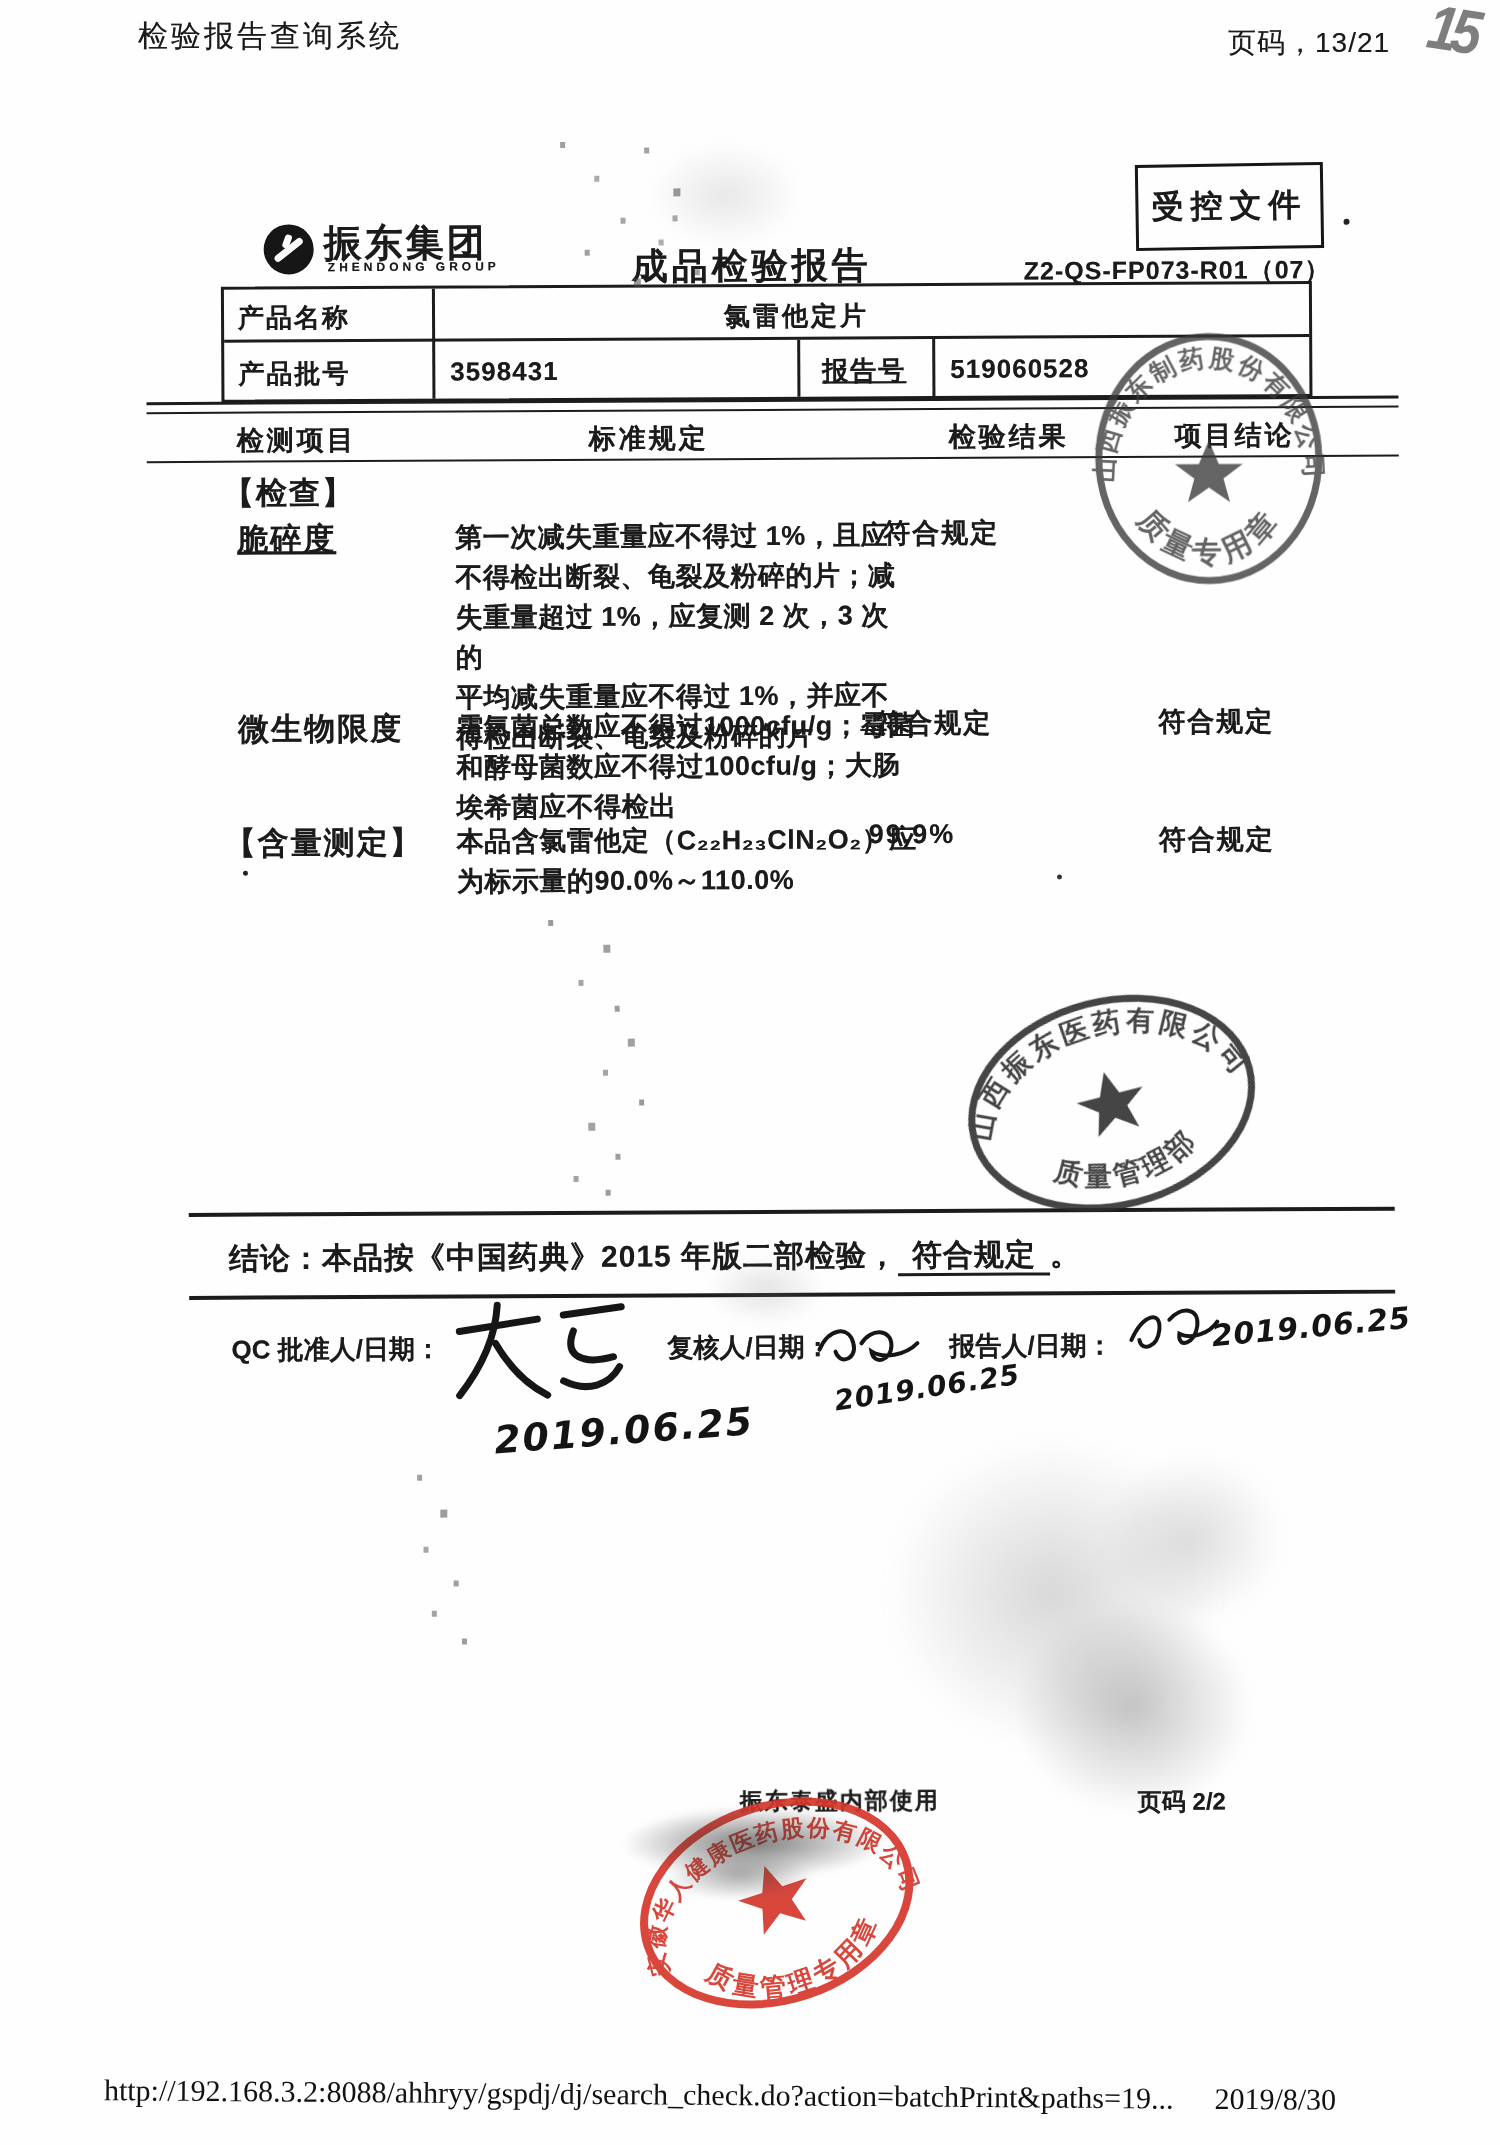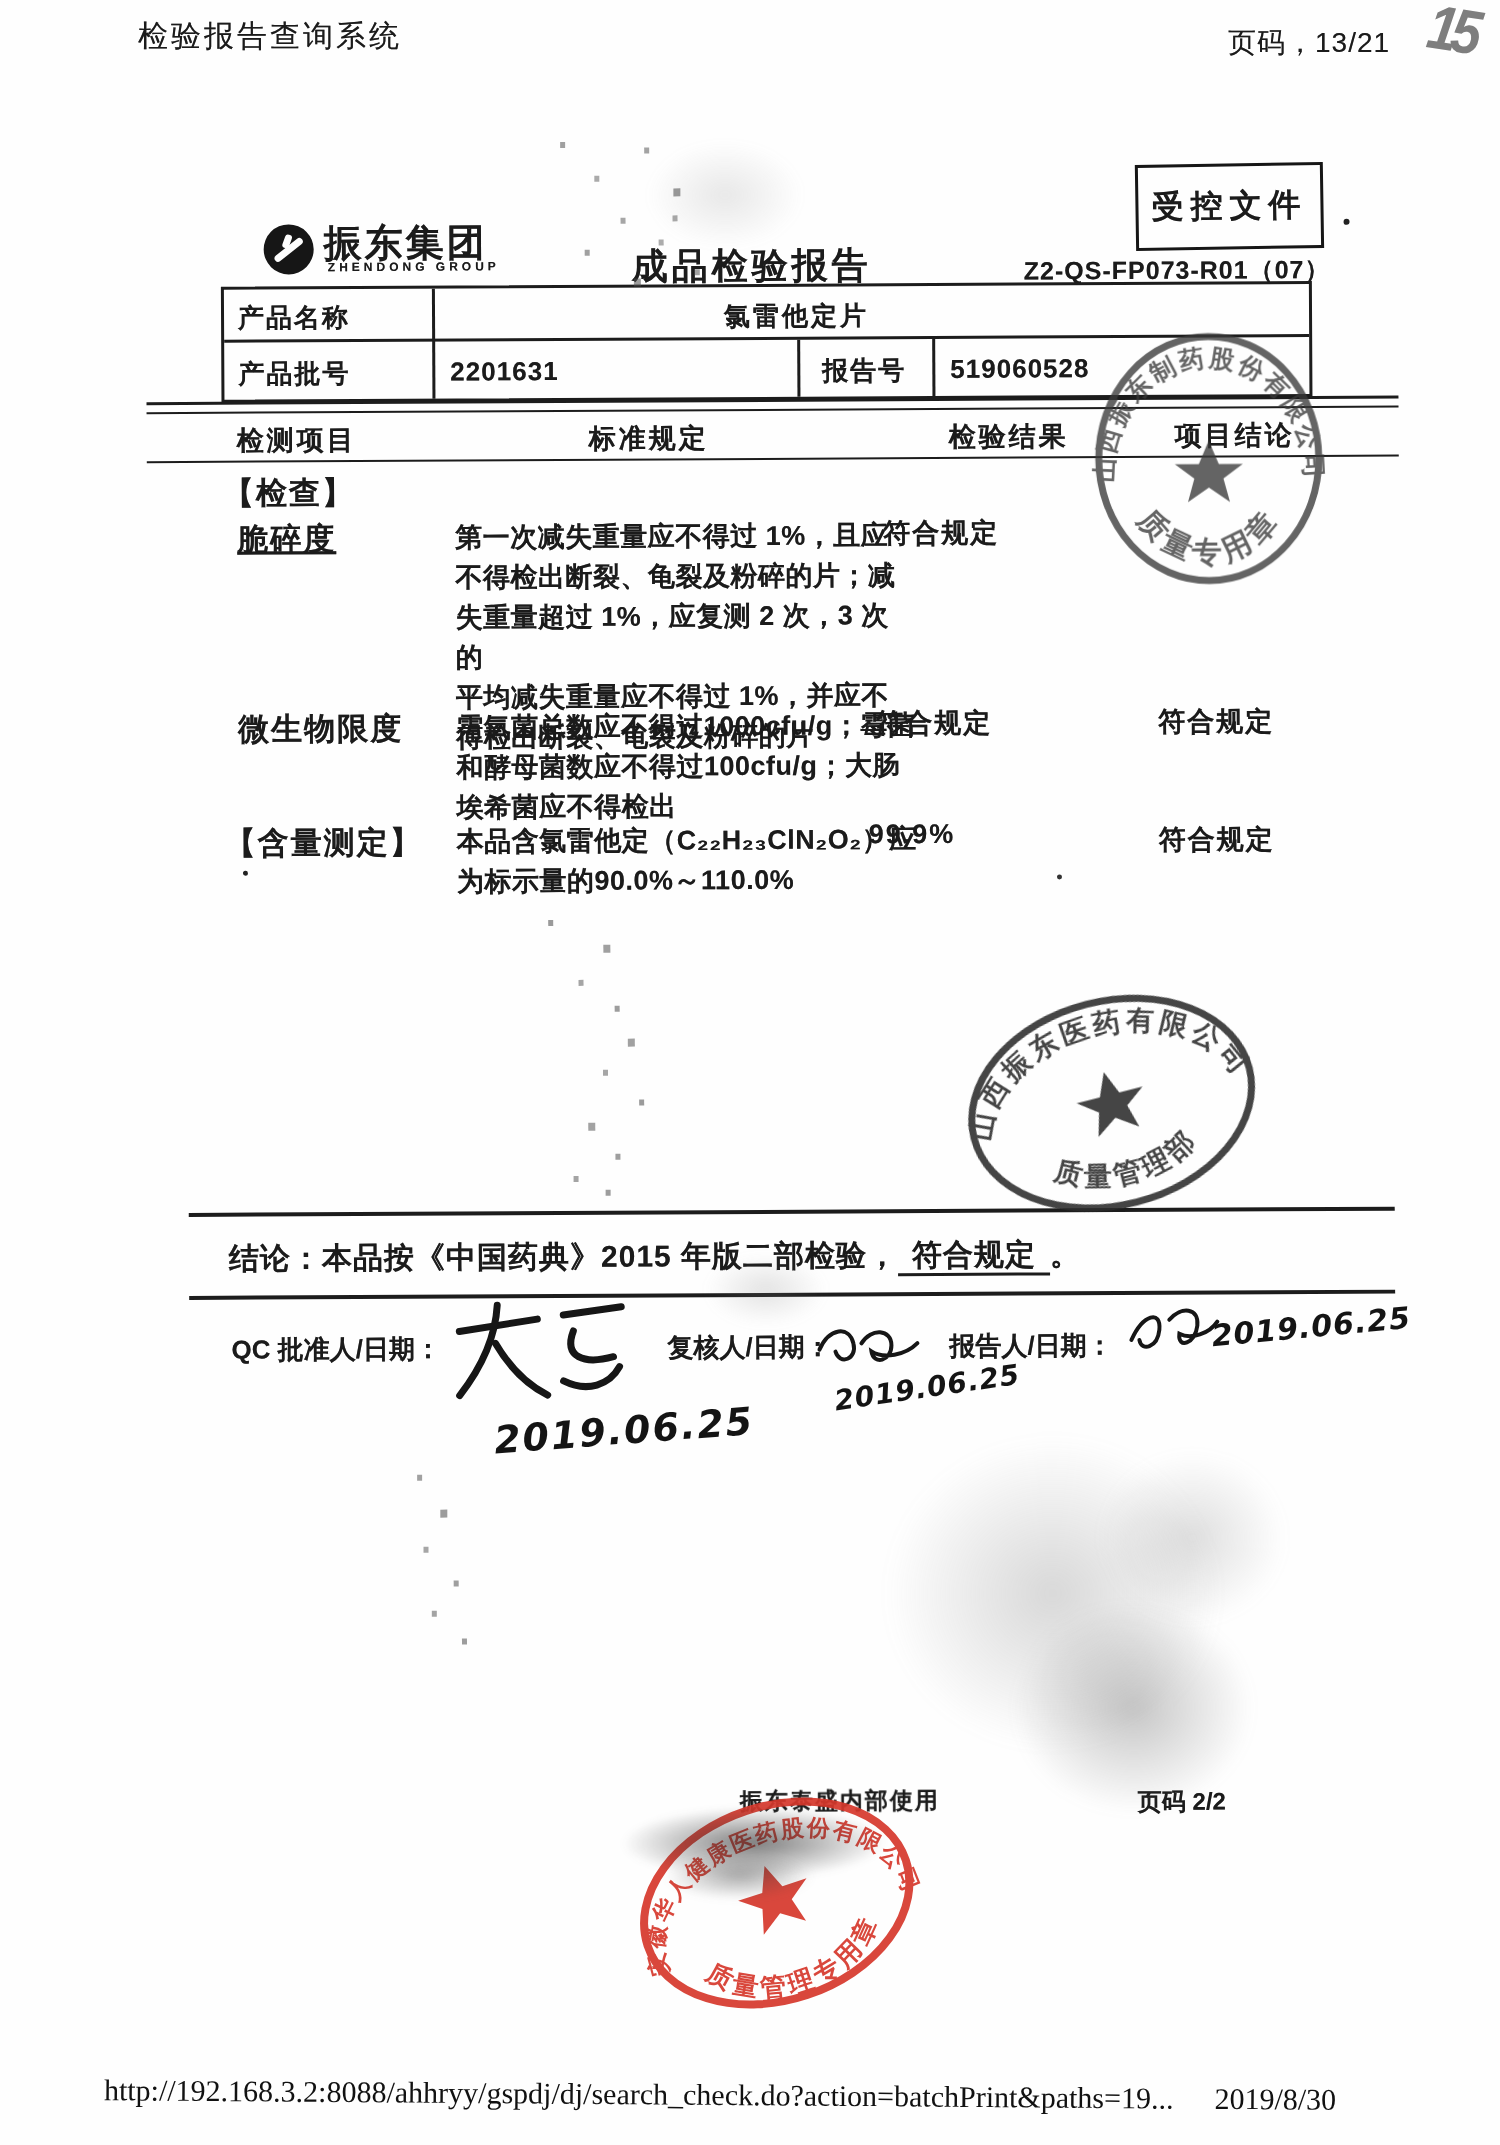--- a/index.html
+++ b/index.html
@@ -66,22 +66,22 @@
   <div class="abs" style="left:225px;top:284px;width:1085px;height:110px;border:3px solid #1c1c1c;">
     <div class="hline" style="left:0;top:50px;width:1085px;height:3px;"></div>
     <div class="vline" style="left:208px;top:0;width:3px;height:110px;"></div>
     <div class="vline" style="left:573px;top:53px;width:3px;height:57px;"></div>
     <div class="vline" style="left:708px;top:53px;width:3px;height:57px;"></div>
 
     <div class="abs ink cell-label" style="left:14px;top:11px;text-align:center;">产品名称</div>
     <div class="abs ink cell-val" style="left:500px;top:12px;letter-spacing:3px;">氯雷他定片</div>
 
     <div class="abs ink cell-label" style="left:14px;top:67px;">产品批号</div>
-    <div class="abs ink cell-val" style="left:226px;top:68px;">2201631</div>
-    <div class="abs ink cell-label" style="left:598px;top:67px;">报告号</div>
+    <div class="abs ink cell-val" style="left:226px;top:68px;">3598431</div>
+    <div class="abs ink cell-label" style="left:598px;top:67px;text-decoration:underline;">报告号</div>
     <div class="abs ink cell-val" style="left:726px;top:68px;">519060528</div>
   </div>
 
   <div class="hline" style="left:150px;top:399px;width:1252px;height:3px;"></div>
   <div class="hline" style="left:150px;top:409px;width:1252px;height:2px;"></div>
   <div class="hline" style="left:150px;top:458px;width:1252px;height:2px;"></div>
 
   <div class="abs ink colhead" style="left:240px;top:420px;">检测项目</div>
   <div class="abs ink colhead" style="left:592px;top:420px;">标准规定</div>
   <div class="abs ink colhead" style="left:952px;top:420px;">检验结果</div>

